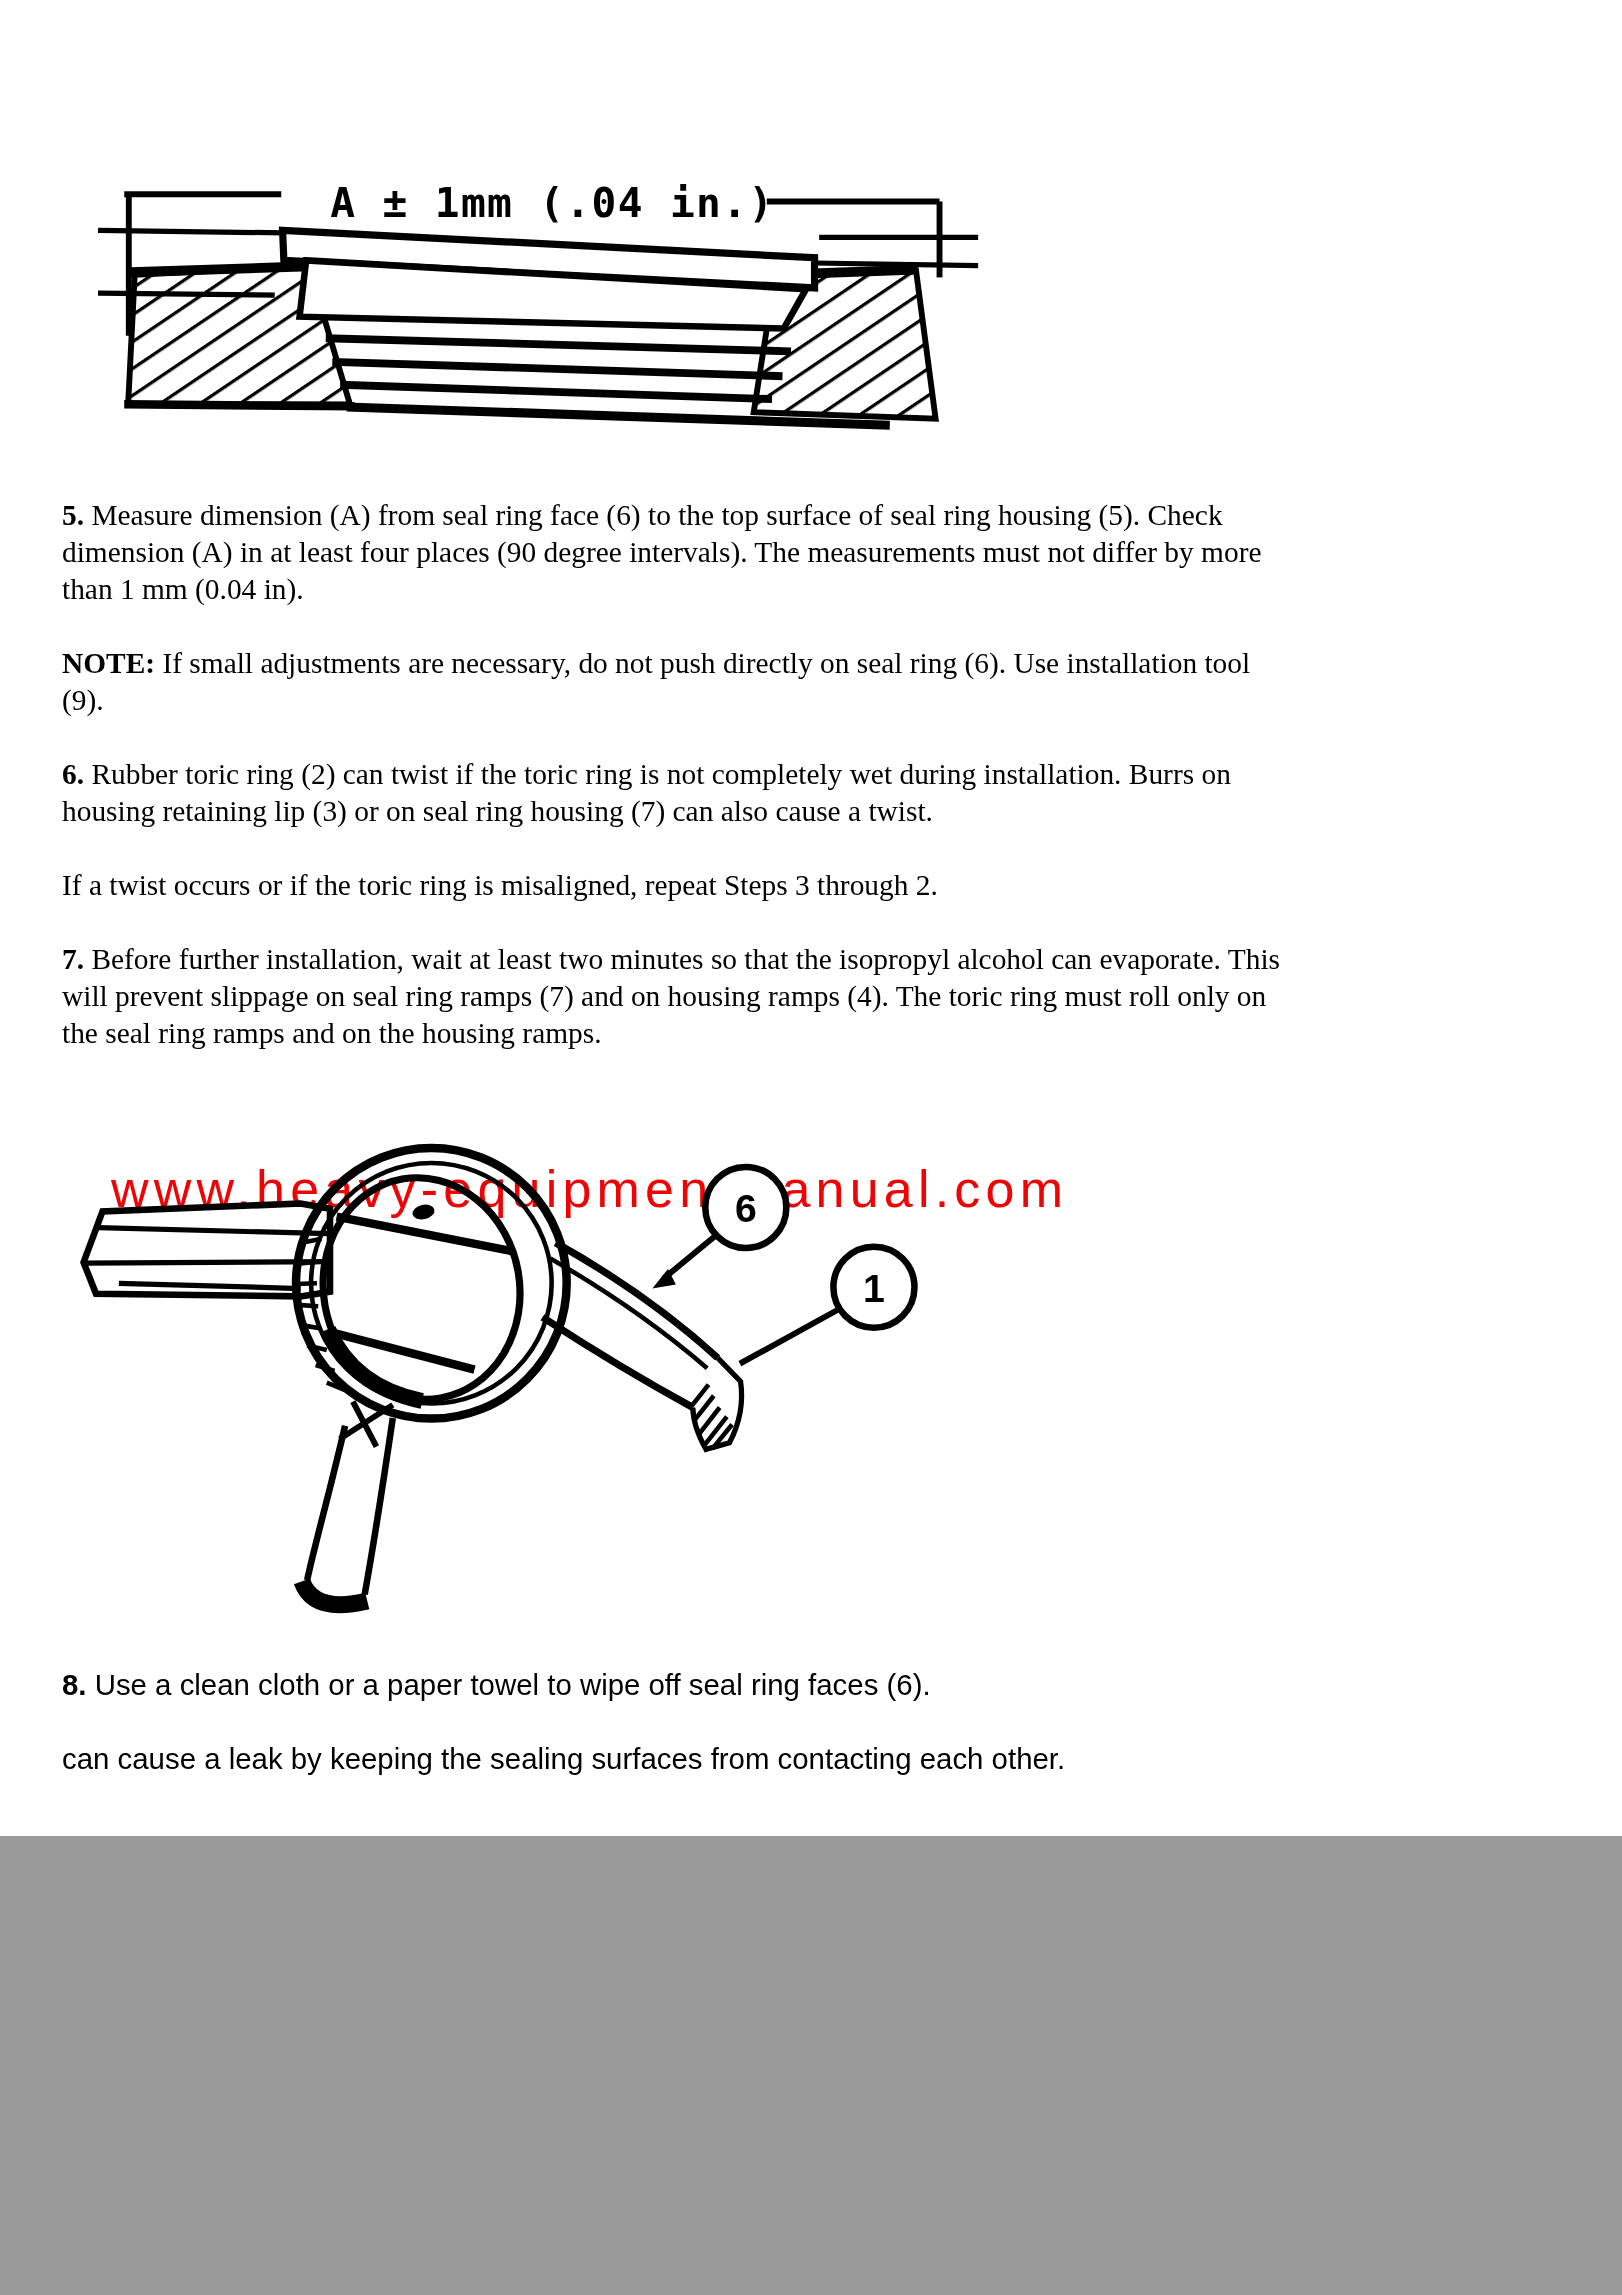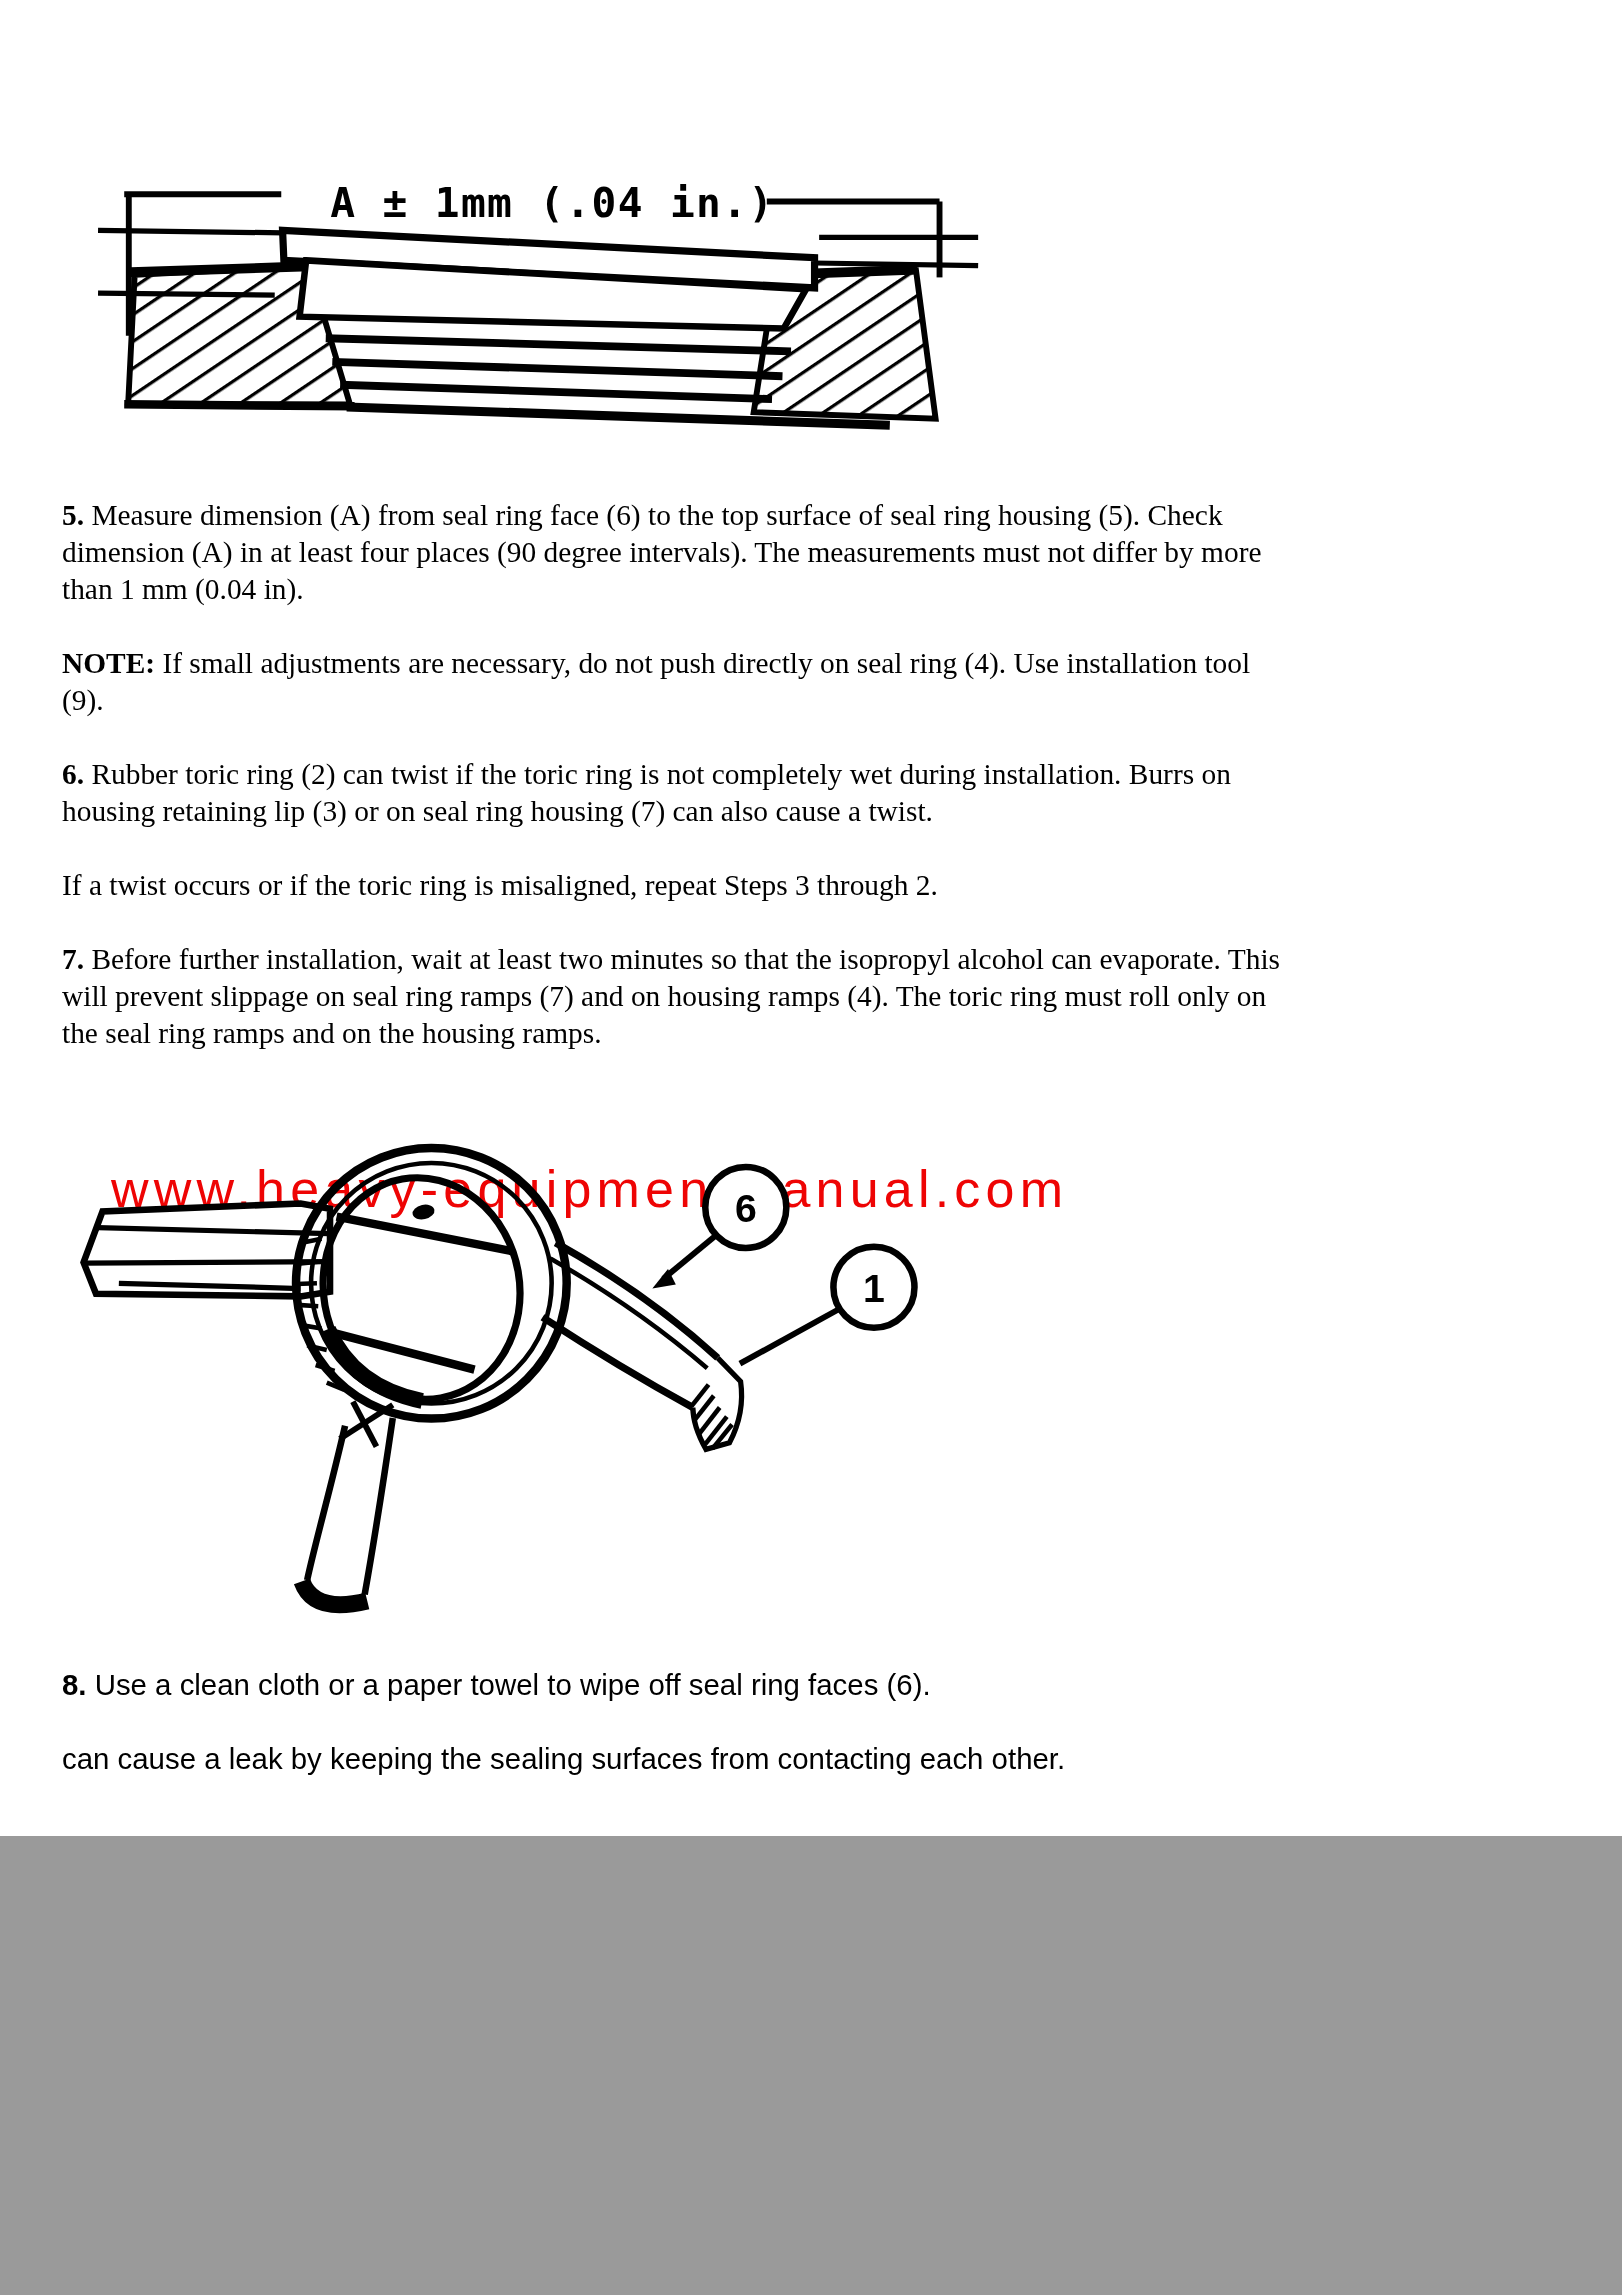--- a/index.html
+++ b/index.html
@@ -165,21 +165,21 @@
     <text class="callout-num" x="1337" y="1990" fill="#000">1</text>
   </svg>
 
   <div id="textcol-1" class="textcol">
     <div class="para">
       <div class="line"><span class="pfx">5. </span><span>Measure dimension (A) from seal ring face (6) to the top surface of seal ring housing (5). Check</span></div>
       <div class="line">dimension (A) in at least four places (90 degree intervals). The measurements must not differ by more</div>
       <div class="line">than 1 mm (0.04 in).</div>
     </div>
     <div class="para">
-      <div class="line"><span class="pfx">NOTE: </span><span>If small adjustments are necessary, do not push directly on seal ring (4). Use installation tool</span></div>
+      <div class="line"><span class="pfx">NOTE: </span><span>If small adjustments are necessary, do not push directly on seal ring (6). Use installation tool</span></div>
       <div class="line">(9).</div>
     </div>
     <div class="para">
       <div class="line"><span class="pfx">6. </span><span>Rubber toric ring (2) can twist if the toric ring is not completely wet during installation. Burrs on</span></div>
       <div class="line">housing retaining lip (3) or on seal ring housing (7) can also cause a twist.</div>
     </div>
     <div class="para">
       <div class="line"><span class="pfx"></span><span>If a twist occurs or if the toric ring is misaligned, repeat Steps 3 through 2.</span></div>
     </div>
     <div class="para">

